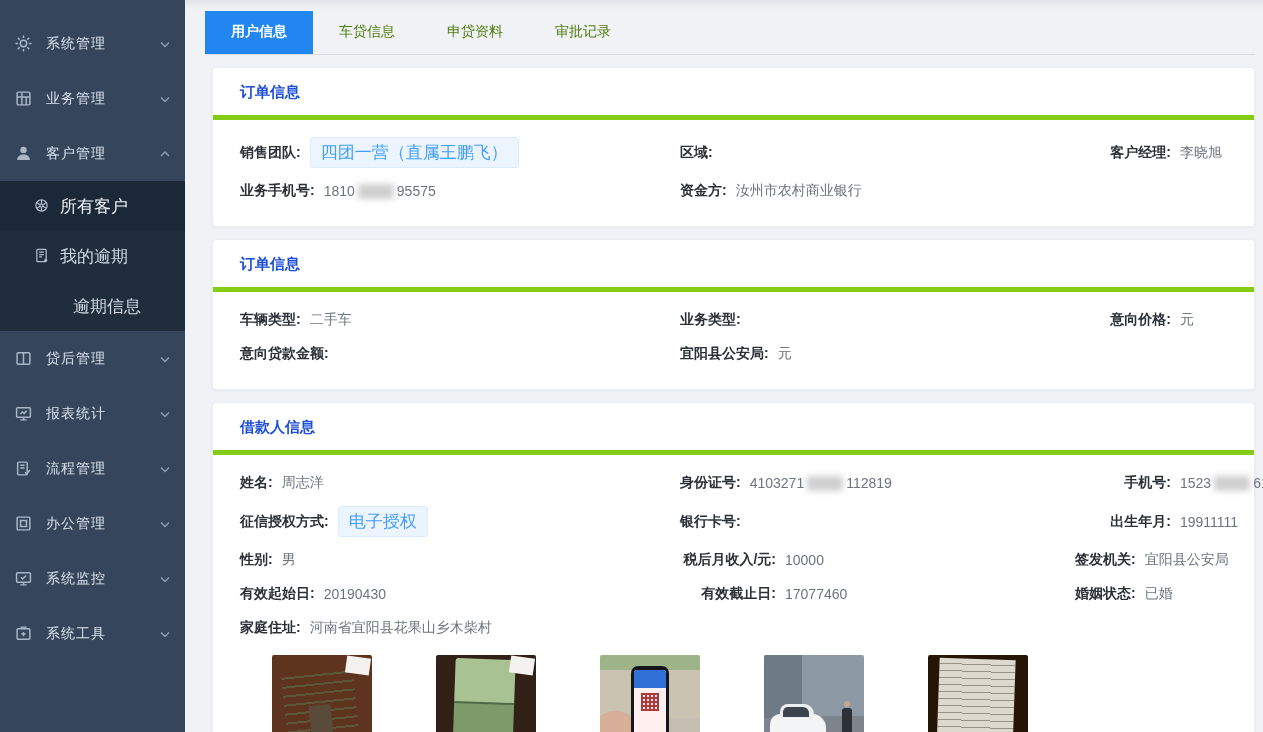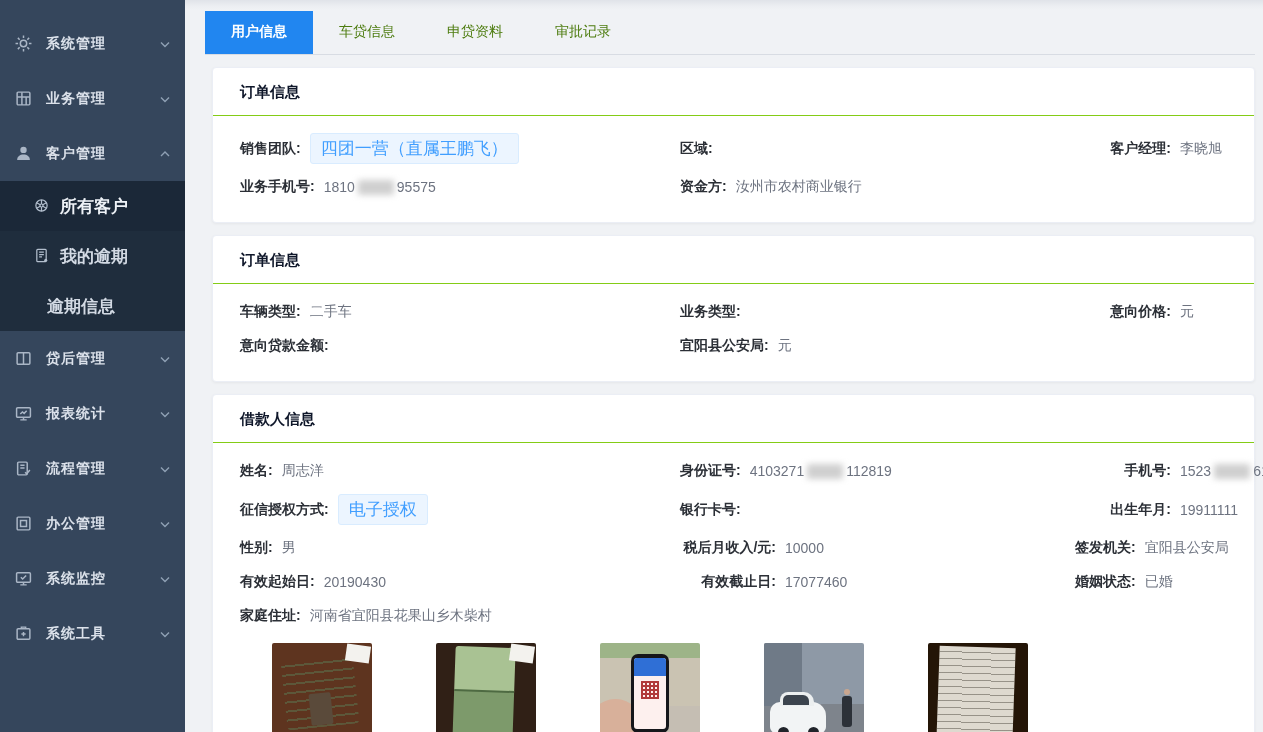--- a/index.html
+++ b/index.html
@@ -1,41 +1,41 @@
 <!DOCTYPE html>
 <html><head>
 <meta charset="utf-8">
 <style>
   * { margin:0; padding:0; box-sizing:border-box; }
   html,body { width:1263px; height:732px; overflow:hidden; font-family:"Liberation Sans", sans-serif; background:#f0f2f5; }
   .app { display:flex; width:1263px; height:732px; }
 
   
   .sidebar { width:185px; height:732px; background:#35465c; flex:0 0 185px; color:#cfd7e3; }
-  .nav { padding-top:16px;font-weight:bold; }
+  .nav { padding-top:16px; }
   .mi { height:55px; display:flex; align-items:center; padding:0 14px 0 14px; cursor:pointer; font-size:14px; color:#dbe1ea; }
   .mi .ic { width:18px; height:18px; margin-right:14px; color:#aab6c6; display:inline-flex; align-items:center; justify-content:center; }
   .mi .ml { flex:1; letter-spacing:1px; }
   .chev { width:12px; height:12px; color:#8fa0b4; display:inline-flex; }
   .submenu { background:#1f2d3d; }
   .smi { height:50px; display:flex; align-items:center; padding-left:34px; font-size:17px; color:#d3dae4; cursor:pointer; }
   .smi .ic { width:16px; height:16px; margin-right:10px; color:#b3bfce; display:inline-flex; }
-  .smi.noicon { padding-left:47px; }
+  .smi.noicon { padding-left:73px; }
   .smi.active { background:#1b2838; color:#eef2f7; }
 
   
   .main { flex:1; height:732px; overflow:hidden; background:#f0f2f5; padding:0 8px 0 20px; }
   .topstrip { height:10px; margin:0 -8px 0 -20px; background:linear-gradient(180deg,#e0e3e9 0%, #eceef2 60%, #f0f2f5 100%); }
 
   .tabs { display:flex; align-items:center; height:45px; border-bottom:1px solid #d8dce3; }
   .tab { height:43px; display:flex; align-items:center; padding:0 26px; font-size:14px; color:#4d7c0f; cursor:pointer; }
   .tab.active { background:#2186f0; color:#ffffff; font-weight:bold; }
 
   .card { background:#ffffff; border:1px solid #ebeef5; border-radius:4px; margin:12px 0 0 7px; box-shadow:0 1px 3px rgba(0,0,0,.05); }
-  .card-title { font-size:15px; font-weight:bold; color:#0f172a; padding:15px 0 13px 27px; border-bottom:1px solid #84cc16; }
+  .card-title { font-size:15px; font-weight:bold; color:#1d4ed8; padding:15px 0 13px 27px; border-bottom:5px solid #84cc16; }
   .fields { display:grid; grid-template-columns:440px 395px 1fr; row-gap:12px; padding:17px 20px 24px 27px; }
   .cell { display:flex; align-items:center; min-height:22px; font-size:14px; }
   .lbl { font-weight:bold; color:#2b2f36; margin-right:9px; white-space:nowrap; }
   .val { color:#6d7380; }
   .c3 .lbl { min-width:96px; text-align:right; }
   .tag { display:inline-block; background:#ecf5ff; border:1px solid #d9ecff; color:#409eff; font-size:17px; padding:3px 10px; border-radius:3px; cursor:pointer; }
   .maskblur { display:inline-block; width:36px; height:15px; margin:0 3px; background:#cfcfcf; border-radius:2px; filter:blur(3px); vertical-align:-2px; }
 
   .card.last .fields { padding-bottom:0; }
   .photos { display:flex; gap:64px; margin:16px 0 0 59px; }

